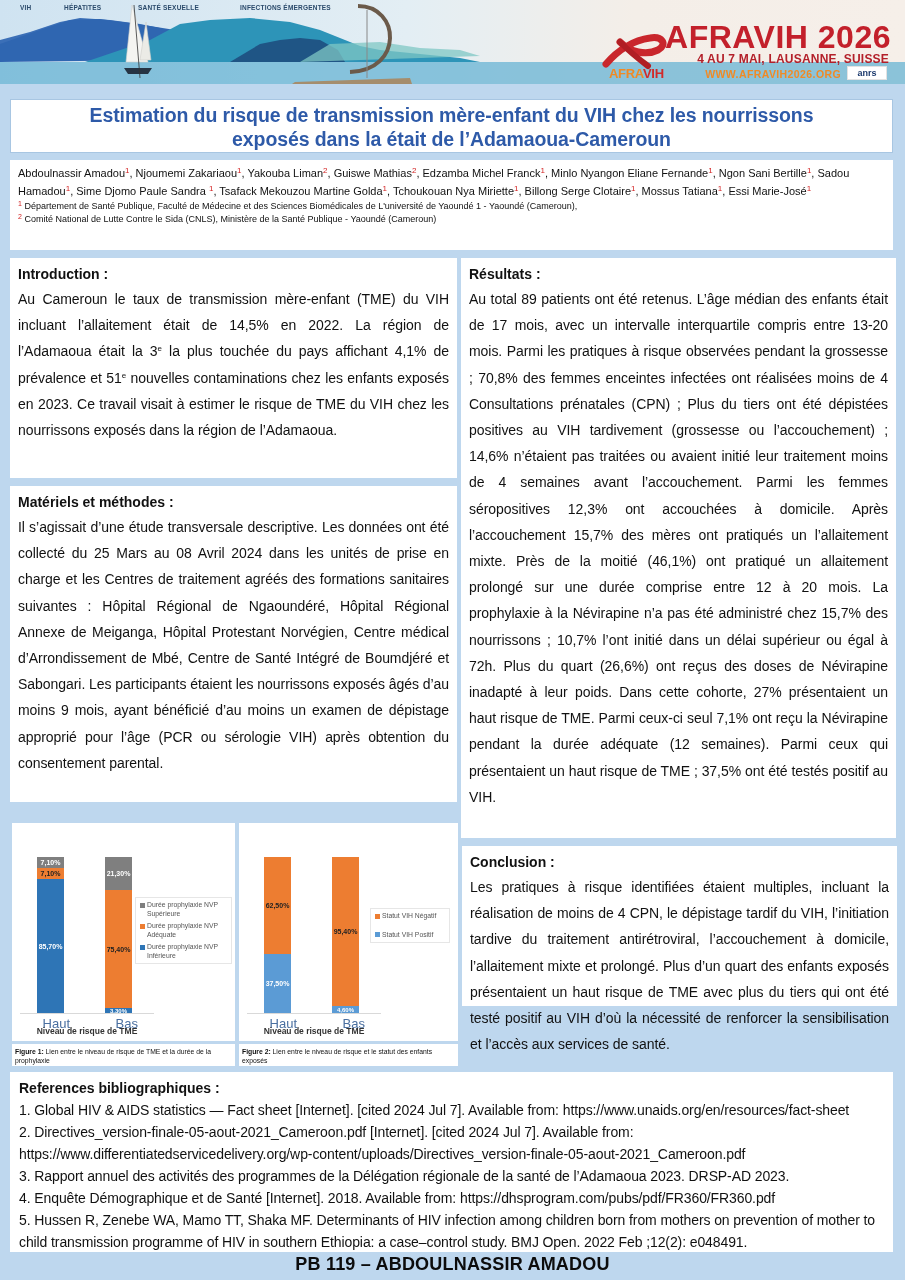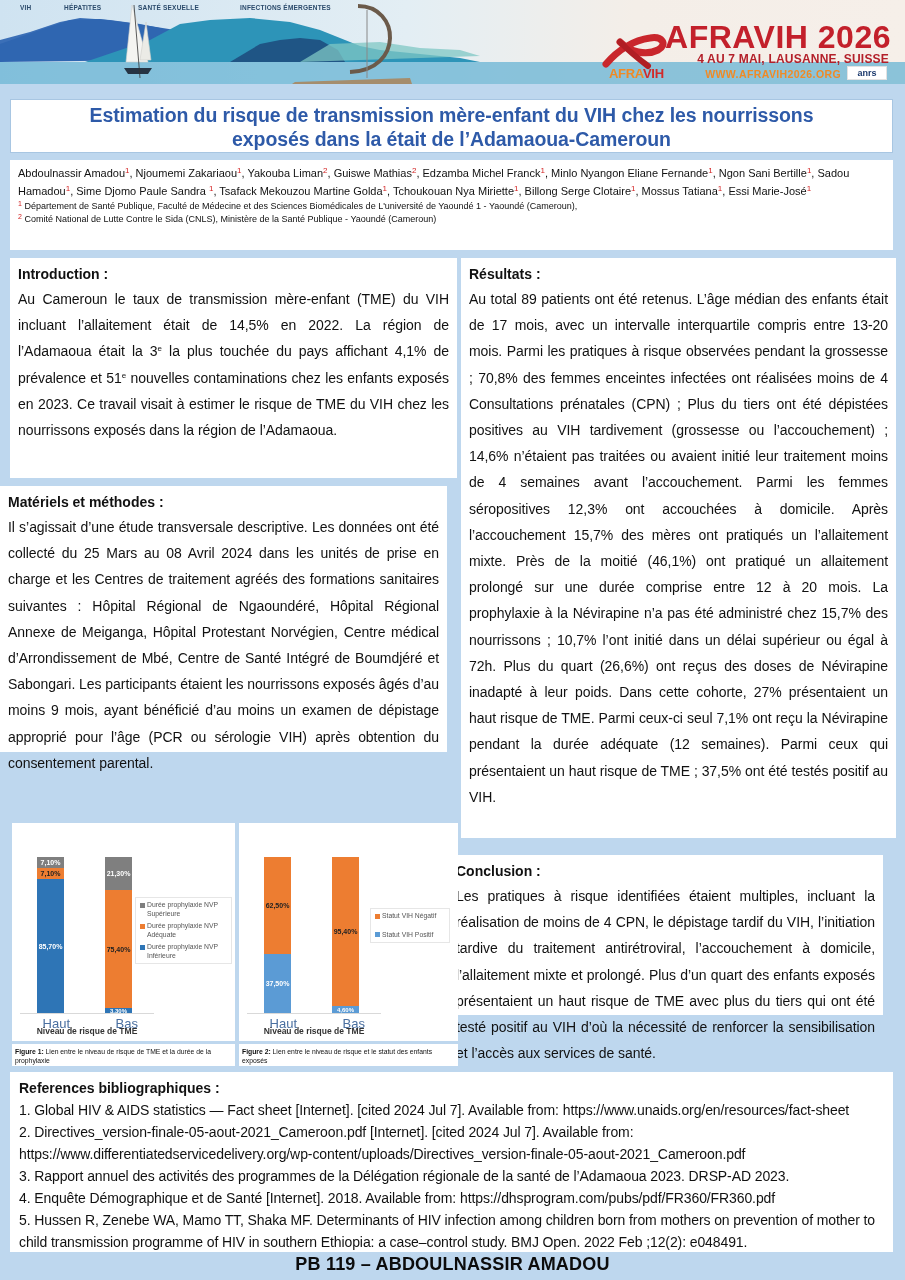--- a/index.html
+++ b/index.html
@@ -77,23 +77,23 @@
   .section h2 {
     font-size: 14px; font-weight: bold; line-height: 20px; margin-bottom: 2px;
   }
   .section p {
     font-size: 14px; line-height: 26.2px; text-align: justify; text-align-last: left;
     letter-spacing: -0.05px;
   }
   .section p sup { font-size: 8px; vertical-align: 5px; line-height: 0; }
 
   .intro { left: 10px; top: 258px; width: 447px; height: 220px; }
-  .methods { left: 0; top: 486px; width: 447px; height: 266px; }
+  .methods { left: 10px; top: 486px; width: 447px; height: 316px; }
   .results { left: 461px; top: 258px; width: 435px; height: 580px; }
-  .conclusion { left: 448px; top: 846px; width: 435px; height: 160px; margin-top: 9px; }
+  .conclusion { left: 462px; top: 846px; width: 435px; height: 160px; }
 
   .refs {
     left: 10px; top: 1072px; width: 883px; height: 180px; padding: 5px 9px;
   }
   .refs h2 { font-size: 14px; font-weight: bold; line-height: 22px; margin-bottom: 0; }
   .refs .ref { font-size: 14px; line-height: 22px; letter-spacing: -0.1px; }
 
   .footer {
     position: absolute; left: 0; top: 1254px; width: 905px; text-align: center;
     font-size: 18px; font-weight: bold; color: #0c0c0c; letter-spacing: 0.2px;

